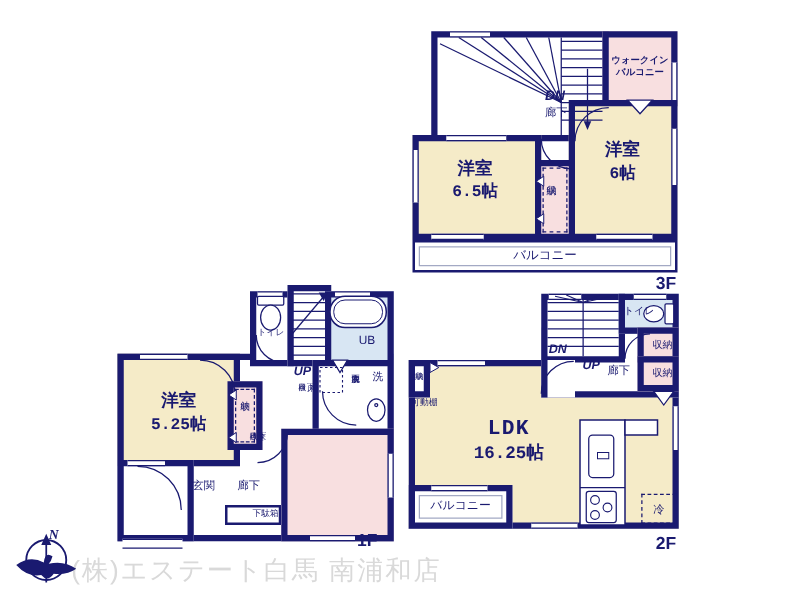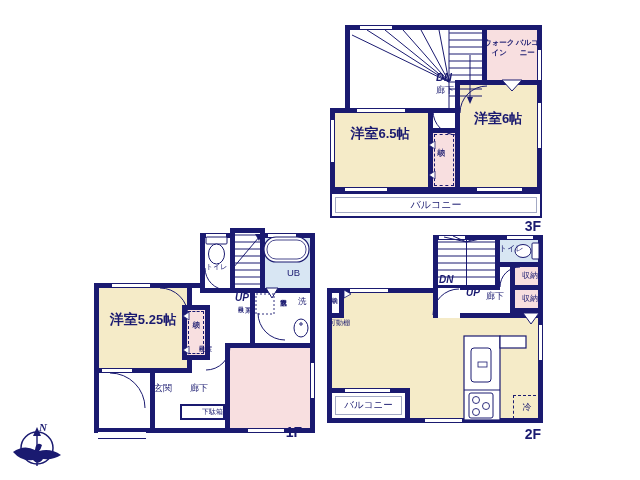--- a/index.html
+++ b/index.html
@@ -14,22 +14,22 @@
   .dashed-inner::before{content:"";position:absolute;inset:1px;border:1px dashed var(--wall);}
   .balc-inner{position:absolute;inset:3px;border:1px solid #a3a9c4;}
   .win-h{position:absolute;height:5px;background:#fff;border-top:1px solid var(--wall);
          border-bottom:1px solid var(--wall);box-sizing:border-box;z-index:5;}
   .win-v{position:absolute;width:5px;background:#fff;border-left:1px solid var(--wall);
          border-right:1px solid var(--wall);box-sizing:border-box;z-index:5;}
   .lbl{position:absolute;color:var(--wall);font-weight:normal;font-size:9px;
        white-space:nowrap;z-index:8;line-height:1.15;}
   .vert{writing-mode:vertical-rl;text-orientation:upright;letter-spacing:0px;}
   .ital{font-family:Liberation Sans, sans-serif;font-style:italic;font-weight:bold;}
-  .stack{position:absolute;display:flex;flex-direction:row;align-items:flex-start;
-         justify-content:center;text-align:center;z-index:8;color:var(--wall);font-weight:bold;}
+  .stack{position:absolute;display:flex;flex-direction:column;align-items:center;
+         justify-content:center;text-align:center;z-index:8;color:var(--wall);font-weight:bold;font-family:Liberation Mono, monospace;}
   .floorlbl{position:absolute;color:var(--wall);font-weight:bold;font-size:14px;
             text-align:right;z-index:9;}
   .overlay{position:absolute;left:0;top:0;z-index:6;pointer-events:none;}
   .flexcenter{display:flex;align-items:center;justify-content:flex-end;}
   .company{position:absolute;left:57px;top:442px;font-size:21px;color:#d9d9d9;
            letter-spacing:1.5px;white-space:nowrap;z-index:3;}
   svg{display:block;}
 </style>
 </head>
 <body>
@@ -127,20 +127,24 @@
       <span class="lbl" style="position:static;font-size:9px;">冷</span>
     </div>
 
     <div class="win-h" style="left:23px;top:58px;width:38px;"></div>
     <div class="win-v" style="left:211px;top:95px;height:35px;"></div>
     <div class="win-h" style="left:98px;top:188px;width:37px;"></div>
     <div class="win-h" style="left:18px;top:158px;width:45px;"></div>
     <div class="win-h" style="left:180px;top:5px;width:26px;"></div>
     <div class="win-h" style="left:112px;top:5px;width:26px;"></div>
 
+    <div class="stack" style="left:20px;top:104px;width:120px;height:36px;">
+      <span style="font-size:17px;letter-spacing:1px;">LDK</span>
+      <span style="font-size:14px;">16.25帖</span>
+    </div>
     <div class="lbl" style="left:172px;top:14px;font-size:8px;">トイレ</div>
     <div class="lbl vert" style="left:4px;top:62px;font-size:6.5px;">収納</div>
     <div class="lbl" style="left:2px;top:89px;font-size:7px;">可動棚</div>
     <div class="lbl" style="left:159px;top:61px;font-size:9px;">廊下</div>
     <div class="lbl ital" style="left:112px;top:44px;font-size:10px;">DN</div>
     <div class="lbl ital" style="left:139px;top:57px;font-size:10px;">UP</div>
     <div class="floorlbl" style="left:150px;top:196px;width:64px;">2F</div>
 
     <svg class="overlay" width="222" height="215" viewBox="0 0 222 215">
       <g stroke="#1a1a70" stroke-width="1" fill="none">
@@ -267,14 +271,15 @@
     </svg>
   </div>
 
   <svg class="overlay" style="left:10px;top:419px;z-index:4;" width="54" height="56" viewBox="0 0 54 56">
     <circle cx="27" cy="29" r="16" fill="none" stroke="#1a1a70" stroke-width="1.5"></circle>
     <line x1="27" y1="14" x2="27" y2="47" stroke="#1a1a70" stroke-width="1.4"></line>
     <polygon points="27,8 23,17 31,17" fill="#1a1a70"></polygon>
     <text x="33" y="12" font-size="11" font-weight="bold" fill="#1a1a70" font-family="Liberation Serif,serif" font-style="italic" text-anchor="middle">N</text>
     <path d="M3,33 Q14,25 25,31 Q26,22 32,26 Q31,30 29,32 Q41,29 51,36 Q44,41 33,40 Q28,47 23,41 Q12,43 3,33 Z" fill="#1a1a70"></path>
   </svg>
+  <div class="company">(株)エステート白馬 南浦和店</div>
 
 </div>
 
 </body></html>

